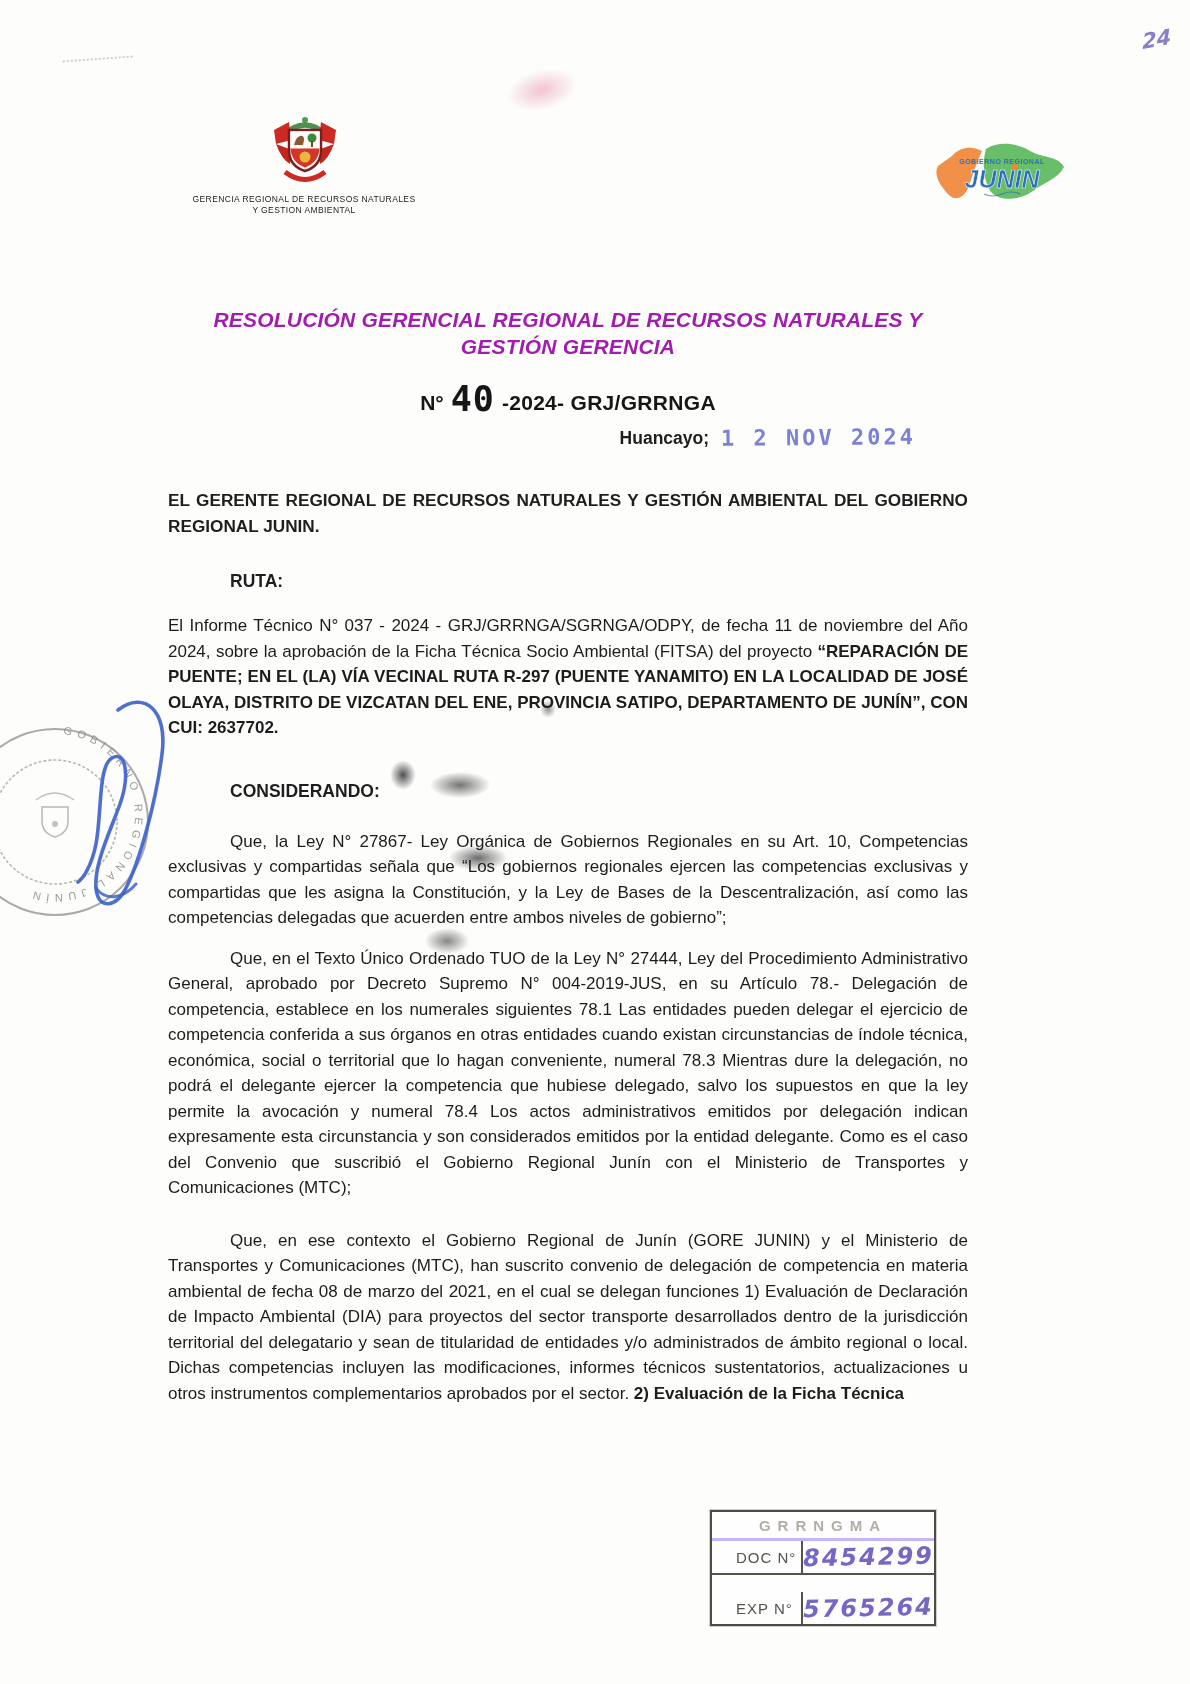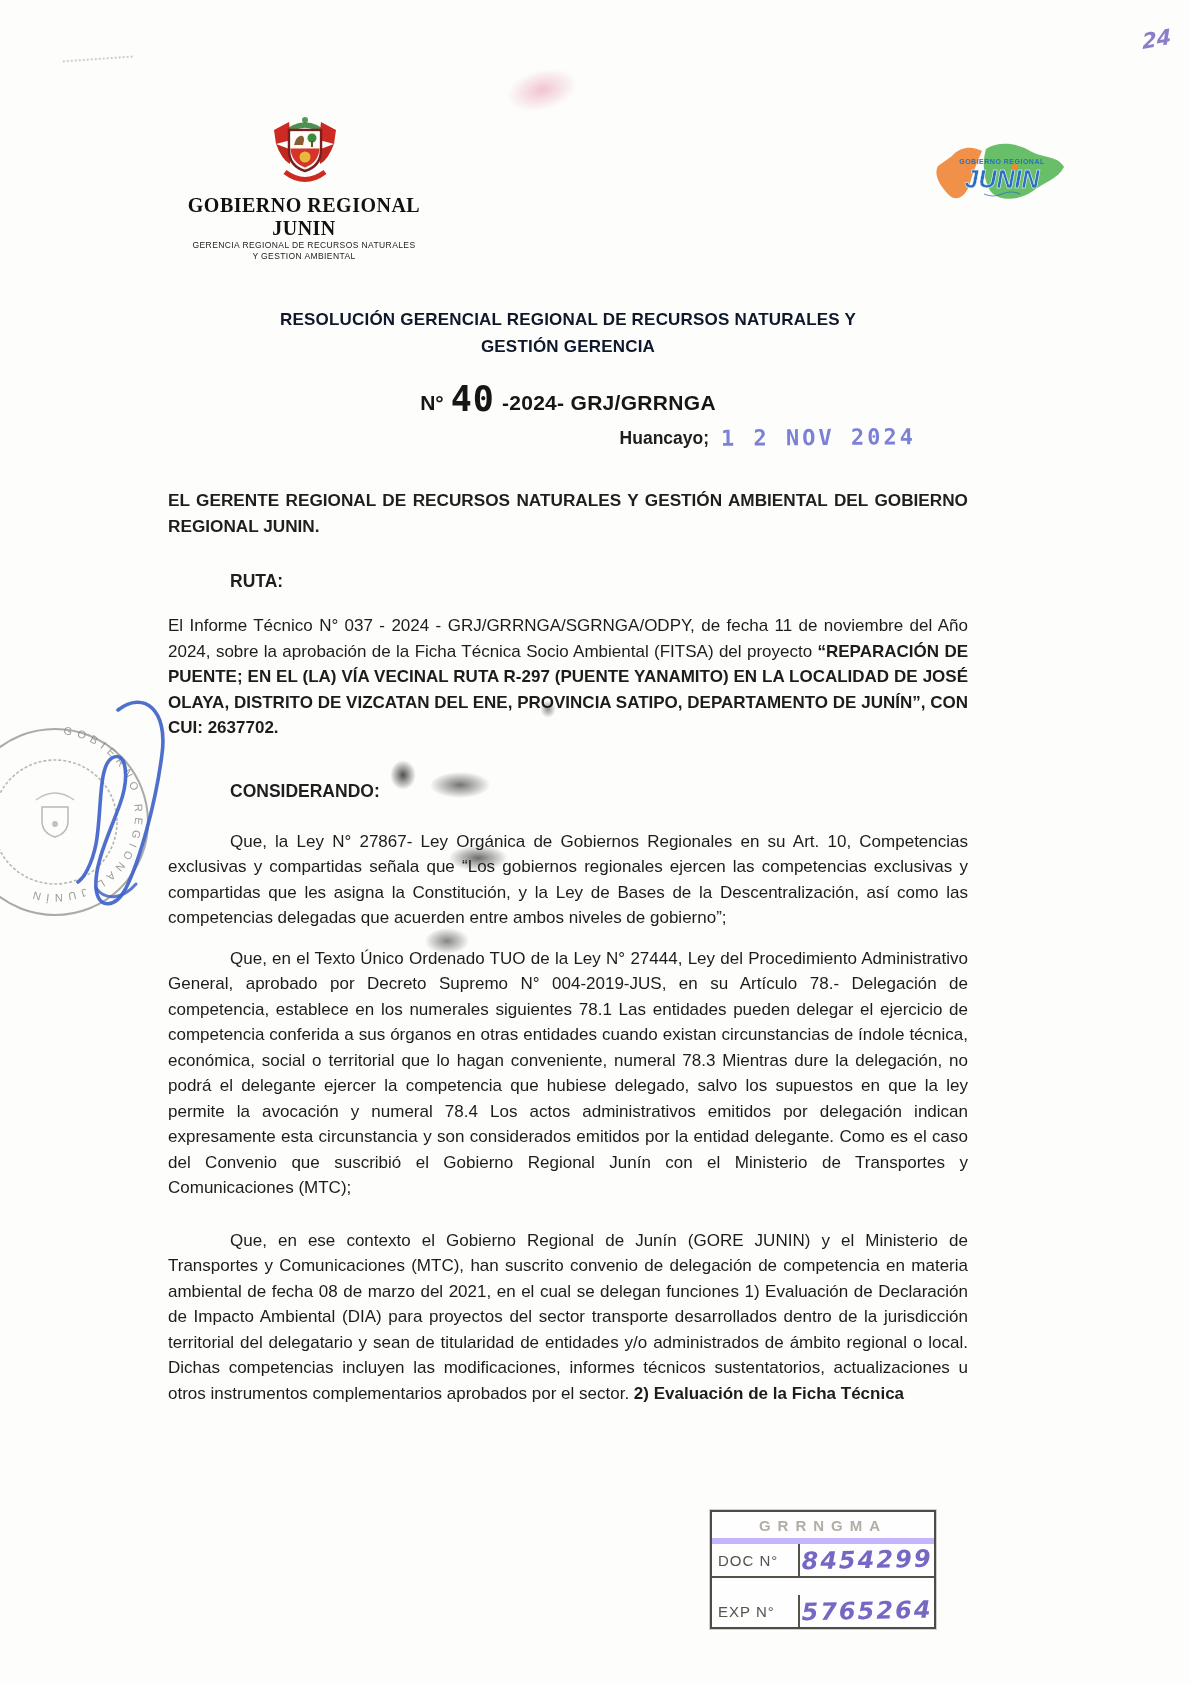--- a/index.html
+++ b/index.html
@@ -13,21 +13,21 @@
   .org-block{position:absolute;left:158px;top:194px;width:292px;text-align:center;}
   .org-name{font-family:"Liberation Serif",serif;font-weight:bold;font-size:20px;letter-spacing:.5px;color:#111;}
   .org-sub{font-size:8.5px;letter-spacing:.4px;color:#222;line-height:10.5px;}
   .junin-logo{position:absolute;left:922px;top:138px;width:156px;height:72px;}
   .motto{
     position:absolute;left:168px;top:250px;width:800px;text-align:center;
     font-weight:bold;font-size:14.3px;line-height:18px;color:#161616;
   }
   .doc-title{
     position:absolute;left:168px;top:306px;width:800px;text-align:center;
-    font-weight:bold;font-size:17px;line-height:27px;letter-spacing:.2px;color:#0f172a;
+    font-weight:bold;font-size:21px;line-height:27px;letter-spacing:.2px;color:#a21caf;font-style:italic;
   }
   .number-line{
     position:absolute;left:168px;top:378px;width:800px;
     display:flex;justify-content:center;align-items:baseline;gap:7px;
     font-weight:bold;color:#161616;
   }
   .number-line .np{font-size:21px;}
   .number-line .big-num{font-family:"DejaVu Sans Mono",monospace;font-size:35px;font-weight:bold;letter-spacing:1px;transform:translateY(1px);}
   .number-line .ns{font-size:21px;letter-spacing:.3px;}
   
@@ -69,26 +69,26 @@
   .flourish{position:absolute;left:40px;top:692px;width:170px;height:260px;}
   
   .stampbox{
     position:absolute;left:710px;top:1510px;width:222px;
     border:2.5px solid #4f4b46;background:rgba(255,255,255,.6);
     box-shadow:0 0 0 1px rgba(80,76,70,.25);
   }
   .stampbox .hdr{
     height:26px;display:flex;align-items:center;justify-content:center;
     color:#b3ada5;font-size:15px;letter-spacing:7px;font-weight:bold;
-    border-bottom:6px solid #c4b5fd;
+    border-bottom:3px solid #c4b5fd;
   }
   .stampbox .row{display:flex;height:32px;border-bottom:2px solid #565249;}
   .stampbox .row:last-child{border-bottom:none;margin-top:17px;}
   .stampbox .lbl{
-    width:80px;display:flex;align-items:center;padding-left:6px;
+    width:80px;display:flex;align-items:center;padding-left:24px;
     color:#56524c;font-size:15px;letter-spacing:1px;border-right:2px solid #565249;
   }
   .stampbox .val{
     flex:1;display:flex;align-items:center;justify-content:center;
     font-family:"DejaVu Sans",sans-serif;font-style:italic;font-weight:bold;
     font-size:24px;color:#7468c4;letter-spacing:2px;transform:rotate(-1.2deg);
   }
 </style>
 </head>
 <body>
@@ -117,21 +117,20 @@
     <path d="M22,33 q2,-8 6,-9 q4,-1 4,4 l-1,5 z" fill="#8a5a32"></path>
     <rect x="33" y="19.5" width="14.5" height="17" fill="#fdfcf8"></rect>
     <circle cx="40" cy="26" r="4.5" fill="#3d8b3d"></circle>
     <rect x="39" y="29" width="2" height="6" fill="#6b4b2a"></rect>
     <path d="M18.5,36.5 h29 q-1,14 -14.5,19 q-13.5,-5 -14.5,-19 z" fill="#d4342a"></path>
     <circle cx="33" cy="45" r="5.5" fill="#e8b93c"></circle>
     <path d="M13,60 Q33,75 53,60" fill="none" stroke="#cc2a22" stroke-width="5"></path>
   </svg>
 
   <div class="org-block">
-    <div class="org-name">GOBIERNO REGIONAL JUNIN</div>
     <div class="org-sub">GERENCIA REGIONAL DE RECURSOS NATURALES</div>
     <div class="org-sub">Y GESTION AMBIENTAL</div>
   </div>
 
   <svg class="junin-logo" viewBox="0 0 156 72">
     <path d="M30,18 C40,7 52,9 60,13 C55,24 51,35 47,48 C43,59 34,64 27,57 C19,49 11,37 16,28 Z" fill="#f0883a" opacity=".92"></path>
     <path d="M64,11 C78,2 98,6 110,14 C122,20 136,18 142,29 C136,41 121,45 111,53 C98,62 80,64 70,55 C63,47 59,28 64,11 Z" fill="#5cb85c" opacity=".92"></path>
     <text x="80" y="26" text-anchor="middle" font-family="Liberation Sans, sans-serif" font-size="7" font-weight="bold" fill="#2a6fc0" letter-spacing=".5">GOBIERNO REGIONAL</text>
     <text x="80" y="50" text-anchor="middle" font-family="Liberation Sans, sans-serif" font-size="25" font-weight="bold" font-style="italic" fill="#2a6fc0" stroke="#ffffff" stroke-width=".5">JUNIN</text>
     <circle cx="93" cy="29" r="3.2" fill="#f08a2e"></circle>

